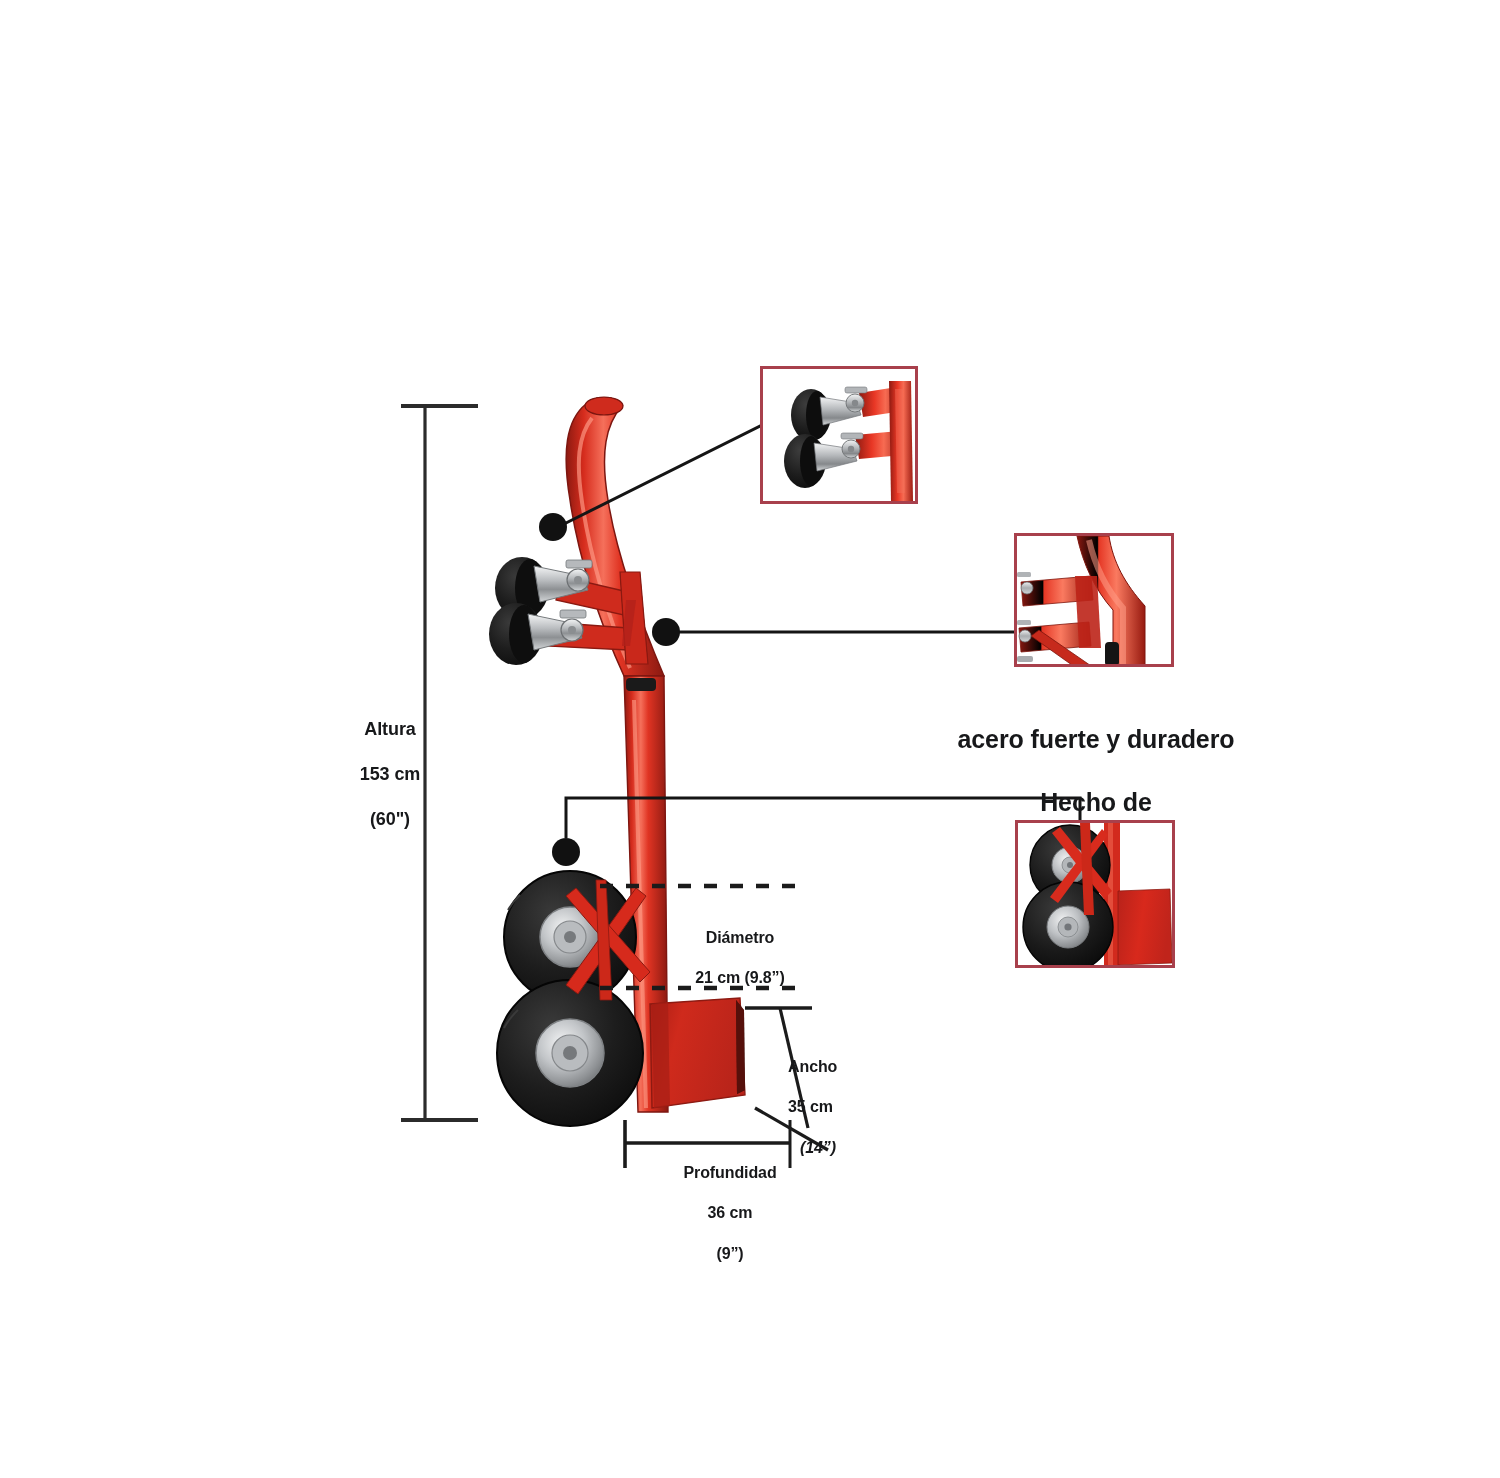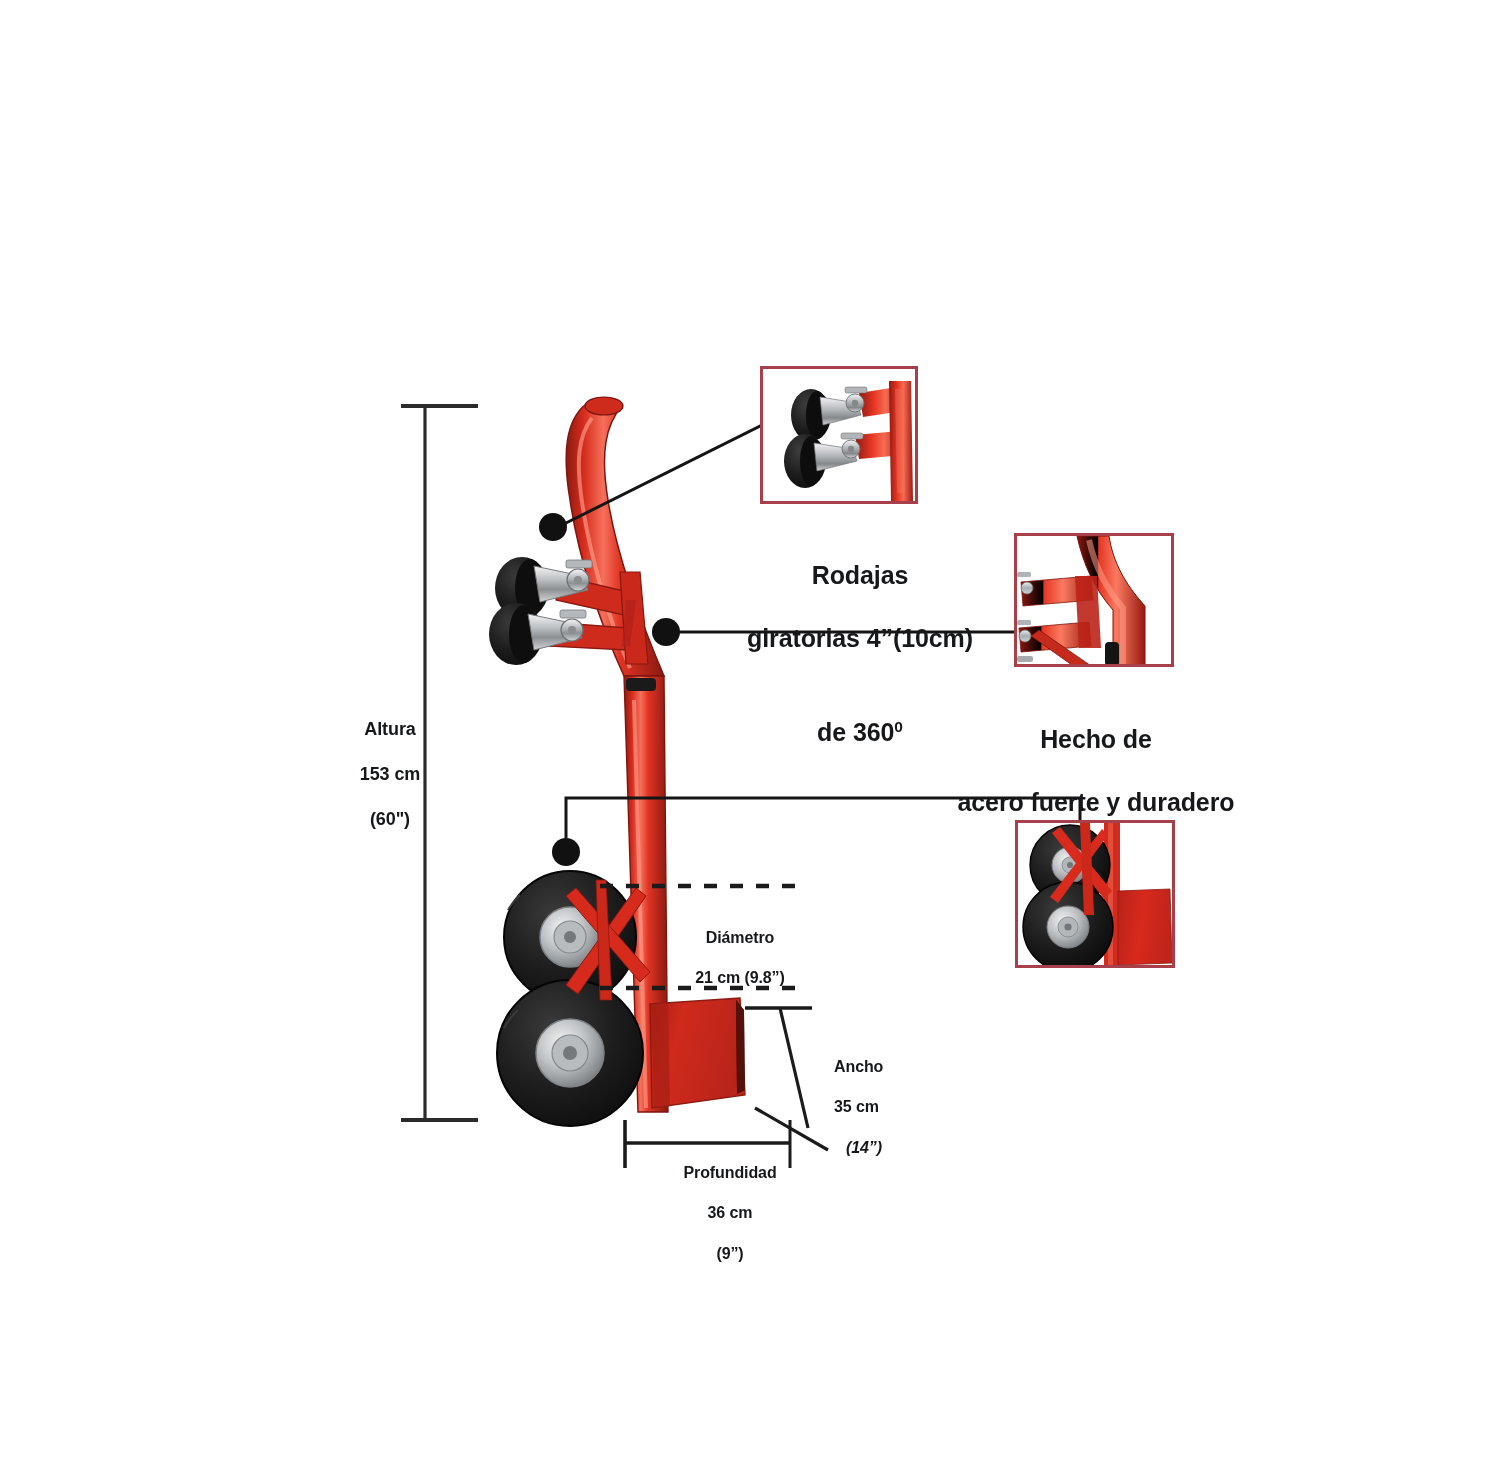--- a/index.html
+++ b/index.html
@@ -331,40 +331,33 @@
       <path d="M 62 0 L 72 0 L 76 92 L 66 92 Z" fill="#cc2819"></path>
     </svg>
   </div>
 
   <div class="label med" style="left:300px; top:695px; width:180px;">
     <div>Altura</div>
     <div>153 cm</div>
     <div>(60")</div>
   </div>
 
-  <div class="label big" style="left:690px; top:528px; width:340px;">
-    <div>Rodajas</div>
-    <div>giratorias 4”(10cm)</div>
-    <div>
-      <span>de 360</span><span class="sup-deg">0</span>
-    </div>
-  </div>
 
   <div class="label big" style="left:928px; top:692px; width:336px;">
+    <div>acero fuerte y duradero</div>
     <div>Hecho de</div>
-    <div>acero fuerte y duradero</div>
   </div>
 
 
   <div class="label small" style="left:640px; top:908px; width:200px;">
     <div>Diámetro</div>
     <div>21 cm (9.8”)</div>
   </div>
 
-  <div class="label small" style="left:834px; top:1037px; width:120px; text-align:left;">
+  <div class="label small" style="left:788px; top:1037px; width:120px; text-align:left;">
     <div>Ancho</div>
     <div>35 cm</div>
     <div style="padding-left:12px;font-style:italic;">(14”)</div>
   </div>
 
   <div class="label small" style="left:620px; top:1143px; width:220px;">
     <div>Profundidad</div>
     <div>36 cm</div>
     <div>(9”)</div>
   </div>

